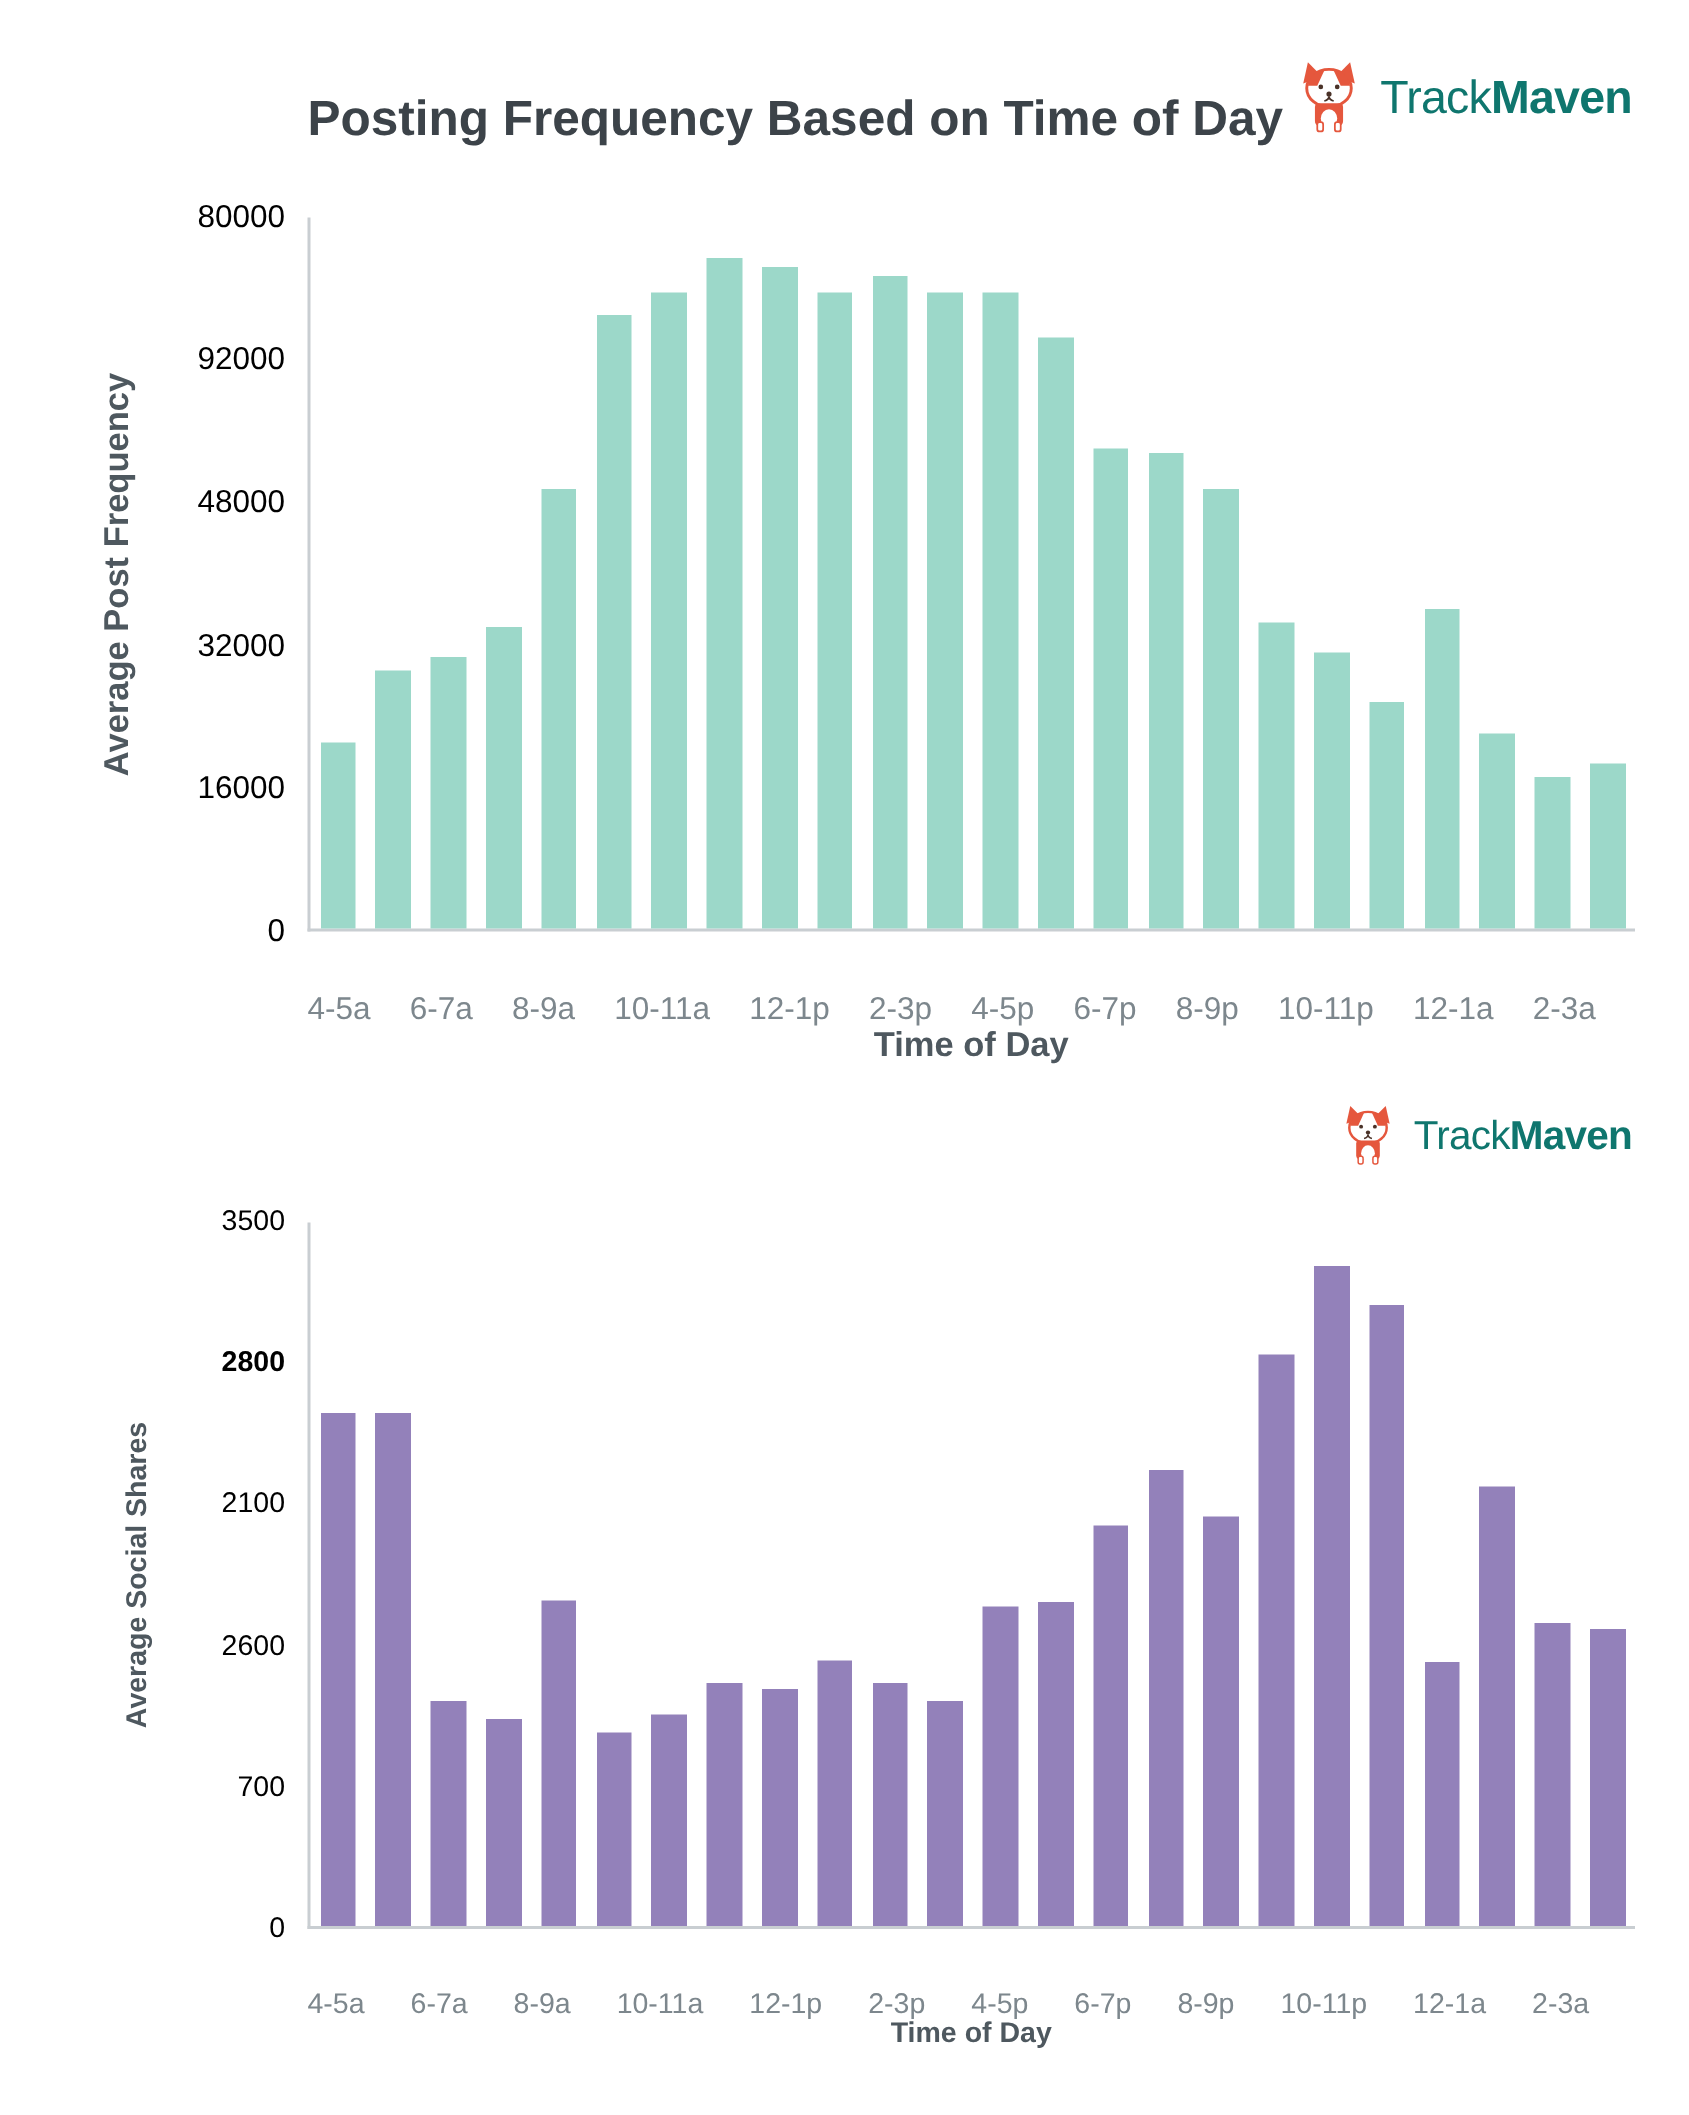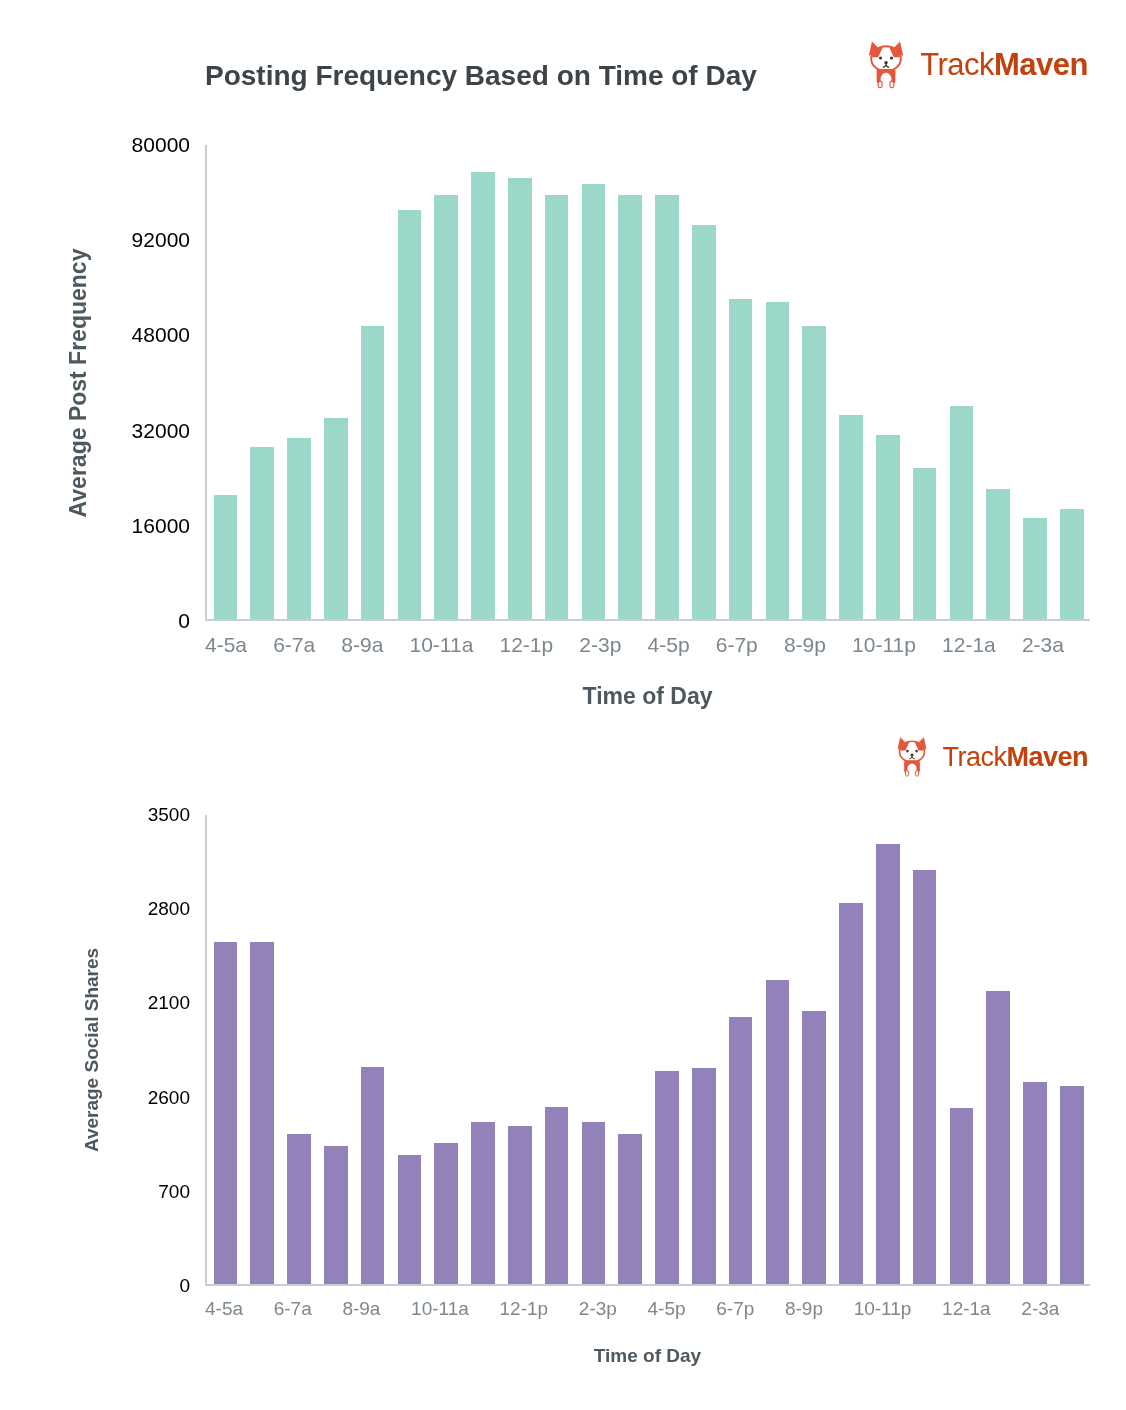--- a/index.html
+++ b/index.html
@@ -4,30 +4,30 @@
 <style>
   html, body { margin: 0; padding: 0; background: #ffffff; }
   body { font-family: "Liberation Sans", sans-serif; }
   .page { position: relative; width: 1126px; height: 1410px; background: #ffffff; overflow: hidden; }
 
   .chart-section { position: absolute; left: 0; width: 1126px; }
   #chart0 { top: 0; height: 720px; }
   #chart1 { top: 720px; height: 690px; }
 
   .chart-title { position: absolute; font-weight: bold; color: #3c4349; margin: 0; }
-  #chart0 .chart-title { left: 205px; top: 60px; font-size: 28px; }
+  #chart0 .chart-title { left: 205px; top: 60px; font-size: 33px; }
   #chart1 .chart-title { left: 200px; top: 30px; font-size: 21px; }
 
   .logo { position: absolute; display: flex; align-items: center; gap: 8px; }
   #chart0 .logo { right: 38px; top: 40px; }
   #chart1 .logo { right: 38px; top: 16px; }
   .logo-icon svg { display: block; }
   #chart0 .logo-icon svg { width: 52px; height: 50px; }
   #chart1 .logo-icon svg { width: 44px; height: 42px; }
-  .logo-text { color: #c2410c; letter-spacing: -0.5px; }
+  .logo-text { color: #0f766e; letter-spacing: -0.5px; }
   #chart0 .logo-text { font-size: 31px; }
   #chart1 .logo-text { font-size: 27px; }
   .logo-track { font-weight: 400; }
   .logo-maven { font-weight: 700; }
 
   .plot-area { position: absolute; border-left: 2px solid #c9ced2; border-bottom: 2px solid #c9ced2; box-sizing: border-box; }
   #chart0 .plot-area { left: 205px; top: 145px; width: 885px; height: 476px; }
   #chart1 .plot-area { left: 205px; top: 95px;  width: 885px; height: 471px; }
 
   .bars { display: flex; align-items: flex-end; width: 100%; height: 100%; }
@@ -37,21 +37,21 @@
   .y-ticks { position: absolute; width: 74px; }
   #chart0 .y-ticks { left: 116px; top: 145px; height: 476px; }
   #chart1 .y-ticks { left: 116px; top: 95px;  height: 471px; }
   .y-tick { position: absolute; right: 0; transform: translateY(50%); color: #000000; }
   #chart0 .y-tick { font-size: 21px; }
   #chart1 .y-tick { font-size: 19px; margin-left: 34px; }
 
   .x-ticks { position: absolute; display: flex; }
   #chart0 .x-ticks { left: 205px; top: 633px; width: 885px; }
   #chart1 .x-ticks { left: 205px; top: 578px; width: 885px; }
-  .x-slot { flex: 1; display: flex; justify-content: center; color: #7d878d; white-space: nowrap; }
+  .x-slot { flex: 1; display: flex; justify-content: center; color: #7d878d; white-space: nowrap; margin-top: 28px; }
   #chart0 .x-slot { font-size: 21px; }
   #chart1 .x-slot { font-size: 19px; }
 
   .y-axis-title { position: absolute; font-weight: bold; color: #4e585f; white-space: nowrap; transform: translate(-50%, -50%) rotate(-90deg); }
   #chart0 .y-axis-title { left: 78px; top: 383px; font-size: 23px; }
   #chart1 .y-axis-title { left: 92px; top: 330px; font-size: 19px; }
 
   .x-axis-title { position: absolute; font-weight: bold; color: #4e585f; text-align: center; }
   #chart0 .x-axis-title { left: 205px; top: 683px; width: 885px; font-size: 23px; }
   #chart1 .x-axis-title { left: 205px; top: 625px; width: 885px; font-size: 19px; }
@@ -221,21 +221,21 @@
       </span>
       <span class="logo-text"><span class="logo-track">Track</span><span class="logo-maven">Maven</span></span>
     </div>
 
     <div class="y-axis-title">Average Social Shares</div>
     <div class="y-ticks">
         <div class="y-tick" style="bottom: 0%;">0</div>
         <div class="y-tick" style="bottom: 20%;">700</div>
         <div class="y-tick" style="bottom: 40%;">2600</div>
         <div class="y-tick" style="bottom: 60%;">2100</div>
-        <div class="y-tick" style="bottom: 80%;">2800</div>
+        <div class="y-tick" style="bottom: 80%; font-weight: bold;">2800</div>
         <div class="y-tick" style="bottom: 100%;">3500</div>
       </div>
     <div class="plot-area">
       <div class="bars">
           <div class="bar-slot">
             <div class="bar" style="height: 72.8571%; background: rgb(147, 129, 186);"></div>
           </div>
           <div class="bar-slot">
             <div class="bar" style="height: 72.8571%; background: rgb(147, 129, 186);"></div>
           </div>

